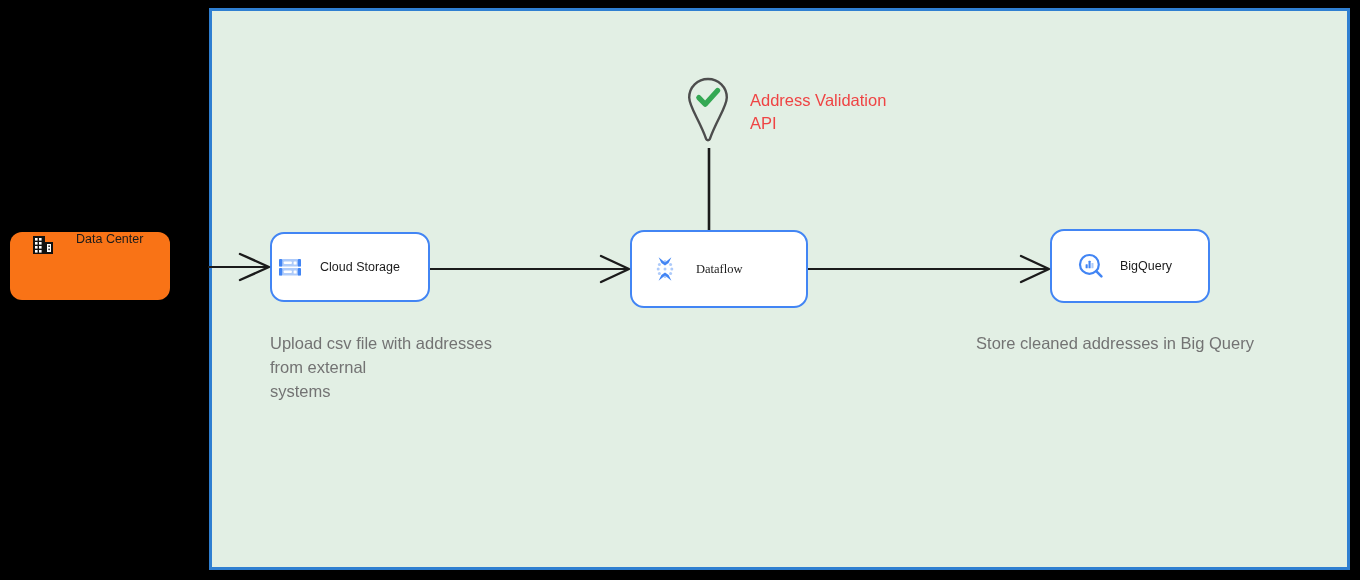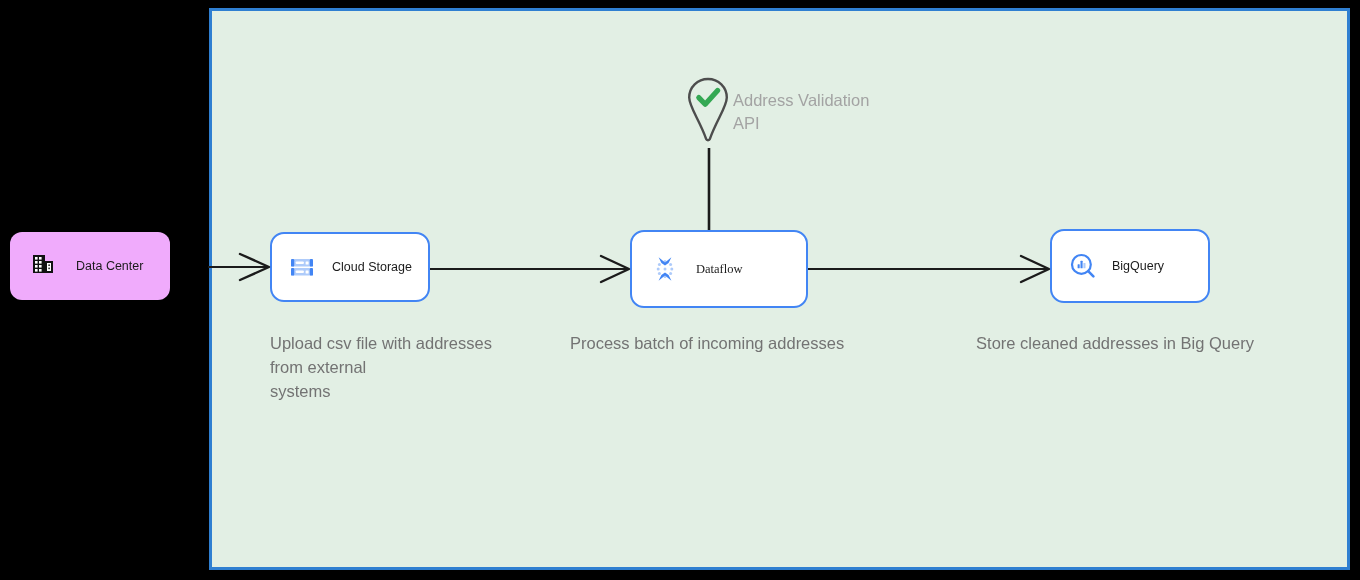--- a/index.html
+++ b/index.html
@@ -28,24 +28,23 @@
     box-sizing: border-box;
   }
 
   
   #data-center-node {
     position: absolute;
     left: 10px;
     top: 232px;
     width: 160px;
     height: 68px;
-    background: #f0abfc;
+    background: #f97316;
     border-radius: 12px;
     display: flex;
-    align-items: center;
     padding-left: 20px;
     box-sizing: border-box;
   }
   #data-center-node .node-label {
     font-size: 12.5px;
     color: #1b1b1b;
     margin-left: 20px;
     white-space: nowrap;
   }
 
@@ -69,55 +68,55 @@
     font-size: 12.5px;
     color: #1b1b1b;
     white-space: nowrap;
   }
 
   #cloud-storage-node {
     left: 270px;
     top: 232px;
     width: 160px;
     height: 70px;
-    padding-left: 16px;
+    padding-left: 4px;
   }
   #cloud-storage-node .node-label { margin-left: 16px; }
 
   #dataflow-node {
     left: 630px;
     top: 230px;
     width: 178px;
     height: 78px;
     padding-left: 18px;
   }
   #dataflow-node .node-label { margin-left: 16px; font-family: Liberation Serif, serif; }
 
   #bigquery-node {
     left: 1050px;
     top: 229px;
     width: 160px;
     height: 74px;
-    padding-left: 16px;
+    padding-left: 24px;
   }
   #bigquery-node .node-label { margin-left: 14px; }
 
   
   #address-validation-api {
     position: absolute;
     left: 686px;
     top: 76px;
     display: flex;
     align-items: flex-start;
   }
   #address-validation-api .api-label {
     font-size: 16.5px;
     line-height: 23px;
-    color: #a3a3a3;
-    margin-left: 3px;
+    color: #ef4444;
+    margin-left: 20px;
     margin-top: 13px;
     white-space: pre-line;
   }
 
   
   .caption {
     position: absolute;
     font-size: 16.5px;
     line-height: 24px;
     color: #737373;
@@ -224,21 +223,20 @@
         <path d="M12.8 21.6 L19.2 28.2 L31.6 14.4" fill="none" stroke="#34a853" stroke-width="5.2" stroke-linecap="round" stroke-linejoin="round"></path>
       </svg>
     </span>
     <span class="api-label">Address Validation
 API</span>
   </div>
 
   <div id="caption-upload" class="caption">Upload csv file with addresses
 from external
 systems</div>
-  <div id="caption-process" class="caption">Process batch of incoming addresses</div>
   <div id="caption-store" class="caption">Store cleaned addresses in Big Query</div>
 
   <svg id="connectors">
 
     <g>
       <line x1="208" y1="267" x2="268" y2="267" stroke="#1b1b1b" stroke-width="2.2"></line>
       <path d="M240 254 L269 267 L240 280" fill="none" stroke="#1b1b1b" stroke-width="2.4" stroke-linecap="round" stroke-linejoin="round"></path>
     </g>
 
     <g>

